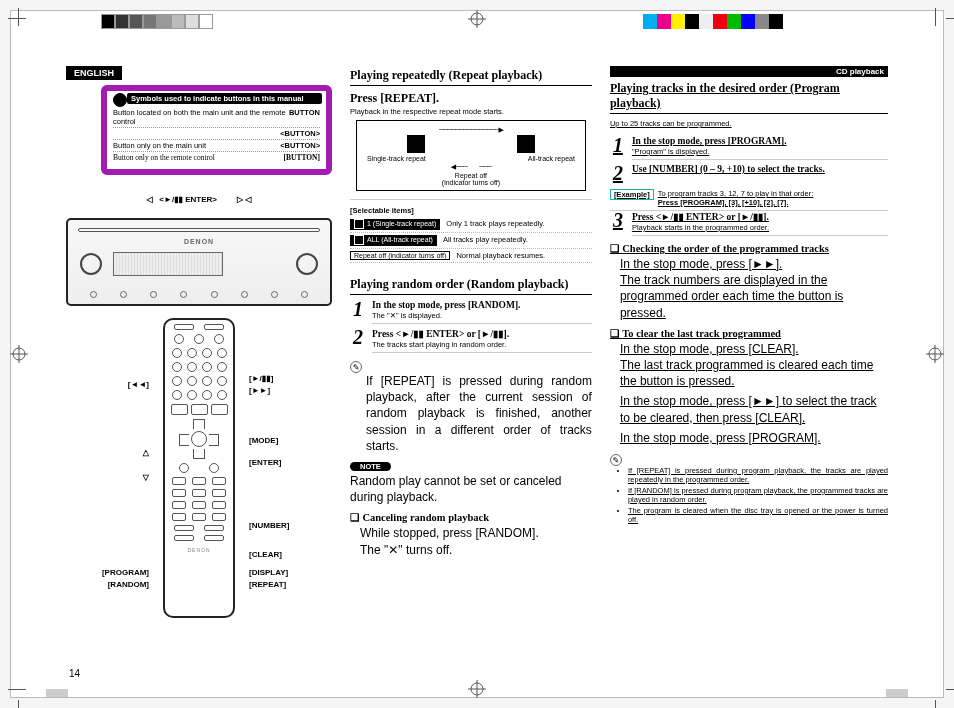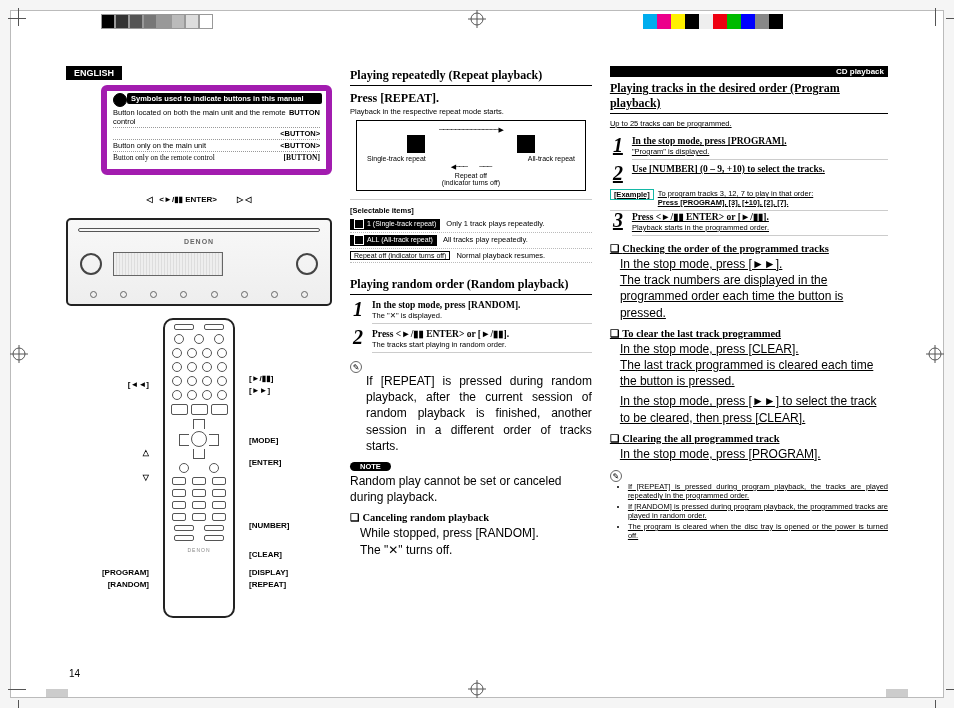--- a/index.html
+++ b/index.html
@@ -526,21 +526,20 @@
       </div>
 
       <h3 class="subhead">To clear the last track programmed</h3>
       <div class="body-text">
         <div>In the stop mode, press [CLEAR].</div>
         <div>The last track programmed is cleared each time the button is pressed.</div>
       </div>
 
       <div class="body-text">In the stop mode, press [►►] to select the track to be cleared, then press [CLEAR].</div>
 
-      <h3 class="subhead">Clearing the all programmed track</h3>
       <div class="body-text">In the stop mode, press [PROGRAM].</div>
 
       <div class="pencil">✎</div>
       <ul class="bullets">
         <li>If [REPEAT] is pressed during program playback, the tracks are played repeatedly in the programmed order.</li>
         <li>If [RANDOM] is pressed during program playback, the programmed tracks are played in random order.</li>
         <li>The program is cleared when the disc tray is opened or the power is turned off.</li>
       </ul>
     </div>
 

